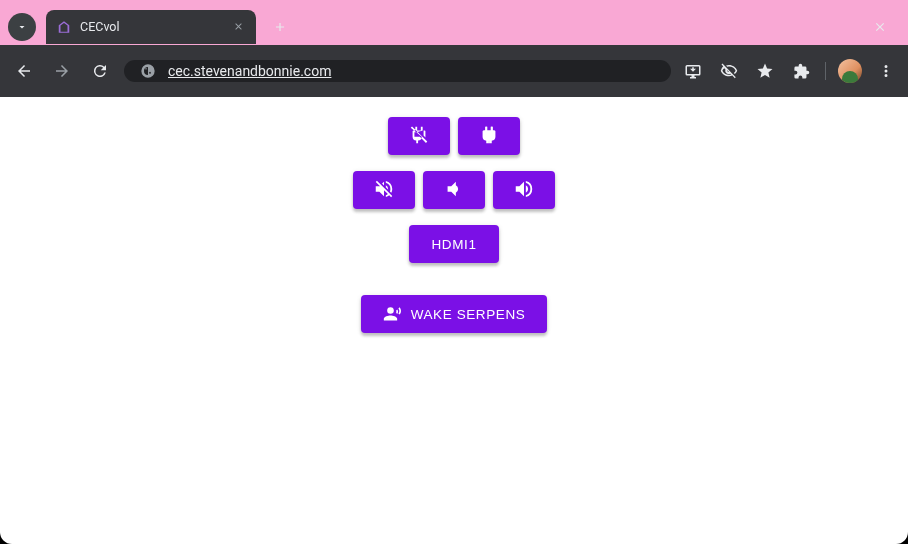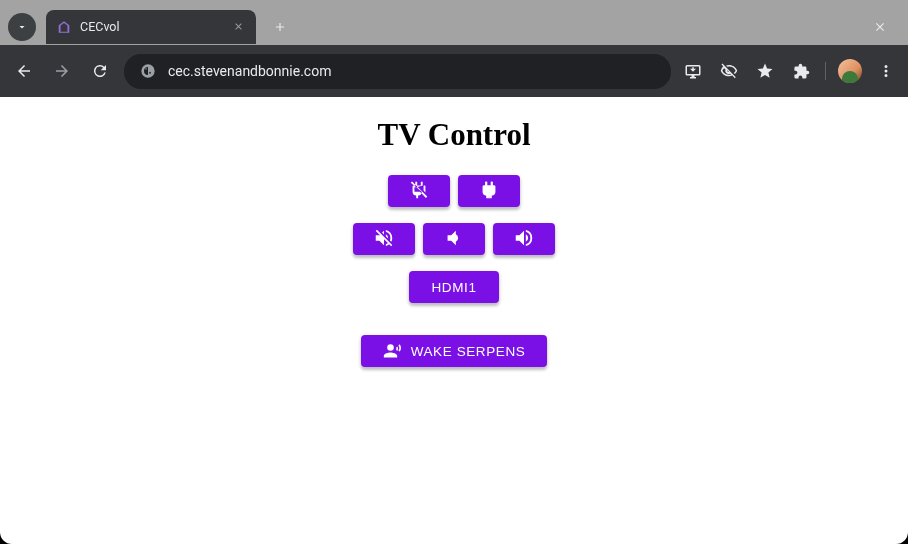--- a/index.html
+++ b/index.html
@@ -6,21 +6,21 @@
     body {
       font-family: -apple-system, BlinkMacSystemFont, "Segoe UI", Roboto, sans-serif;
       background: #000;
       width: 908px;
       height: 544px;
       overflow: hidden;
     }
     
     
     .browser-chrome {
-      background: #a3a3a3;
+      background: #f9a8d4;
       height: 97px;
       display: flex;
       flex-direction: column;
       justify-content: space-between;
     }
     .tab-bar {
       height: 45px;
       display: flex;
       align-items: center;
       padding: 8px 8px 0 8px;
@@ -101,28 +101,29 @@
       height: 28px;
       display: flex;
       align-items: center;
       justify-content: center;
       color: #9aa0a6;
       border-radius: 14px;
     }
     .nav-btn.enabled { color: #e8eaed; }
     .url-bar {
       flex: 1;
-      height: 35px;
+      height: 22px;
       background: #202124;
       border-radius: 17px;
       display: flex;
       align-items: center;
       padding: 0 14px;
       gap: 10px;
       color: #e8eaed;
+      text-decoration: underline;
     }
     .url-icon {
       width: 20px;
       height: 20px;
       display: flex;
       align-items: center;
       justify-content: center;
       color: #9aa0a6;
     }
     .url-text {
@@ -192,21 +193,21 @@
       display: flex;
       gap: 8px;
       margin-bottom: 16px;
     }
     .btn {
       background: #7b10e6;
       color: #fff;
       border: none;
       border-radius: 4px;
       padding: 0 22px;
-      height: 32px;
+      height: 38px;
       display: flex;
       align-items: center;
       justify-content: center;
       font-size: 13.5px;
       font-weight: 500;
       letter-spacing: 0.6px;
       box-shadow: 0 3px 3px rgba(0,0,0,0.2), 0 1px 5px rgba(0,0,0,0.12);
       cursor: pointer;
       gap: 8px;
     }
@@ -301,21 +302,20 @@
       <div class="menu-dots">
         <svg width="18" height="18" viewBox="0 0 24 24">
             <path fill="currentColor" d="M12 8a2 2 0 110-4 2 2 0 010 4zm0 2a2 2 0 110 4 2 2 0 010-4zm0 6a2 2 0 110 4 2 2 0 010-4z"></path>
           </svg>
       </div>
     </div>
   </div>
 </div>
 
 <div class="page">
-  <h1 class="page-title">TV Control</h1>
 
   <div class="btn-row">
     <button class="btn icon-only">
       <span>
         <svg width="22" height="22" viewBox="0 0 24 24">
             <path d="M16 7V3h-2v4h-4V3H8v4H6a1 1 0 00-1 1v6a4 4 0 004 4v3h2v-3a4 4 0 004-4h.01L3 4l1.4-1.4L21 19.2 19.6 20.6 13 14H7V9h2.6L16 7zM17 9v3.6l2 2V8a1 1 0 00-1-1h-1v2z"></path>
           </svg>
       </span>
     </button>
     <button class="btn icon-only">

